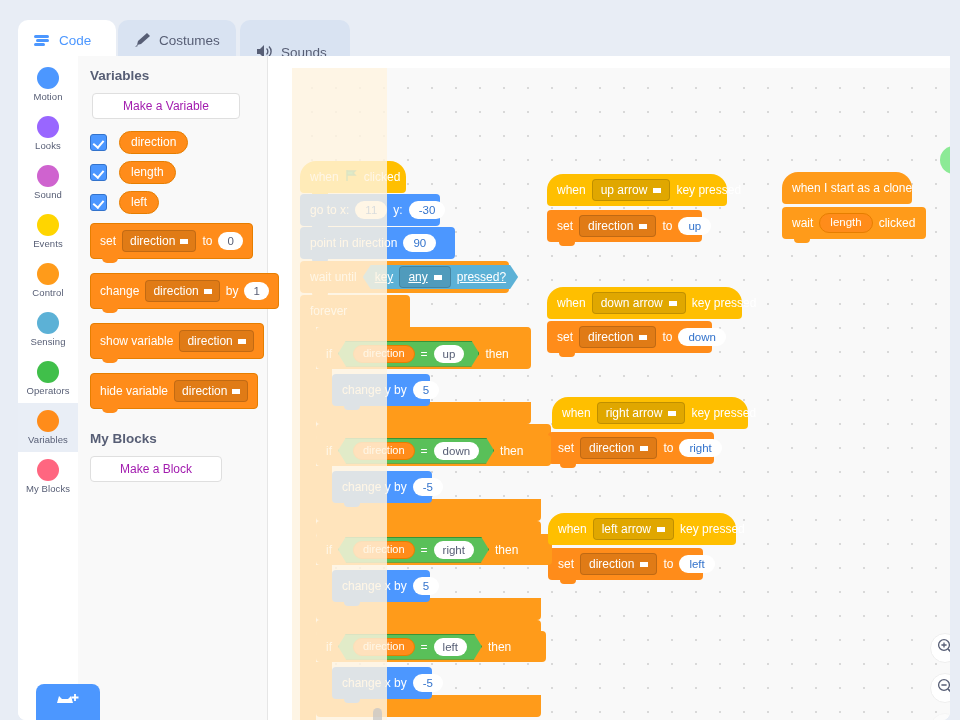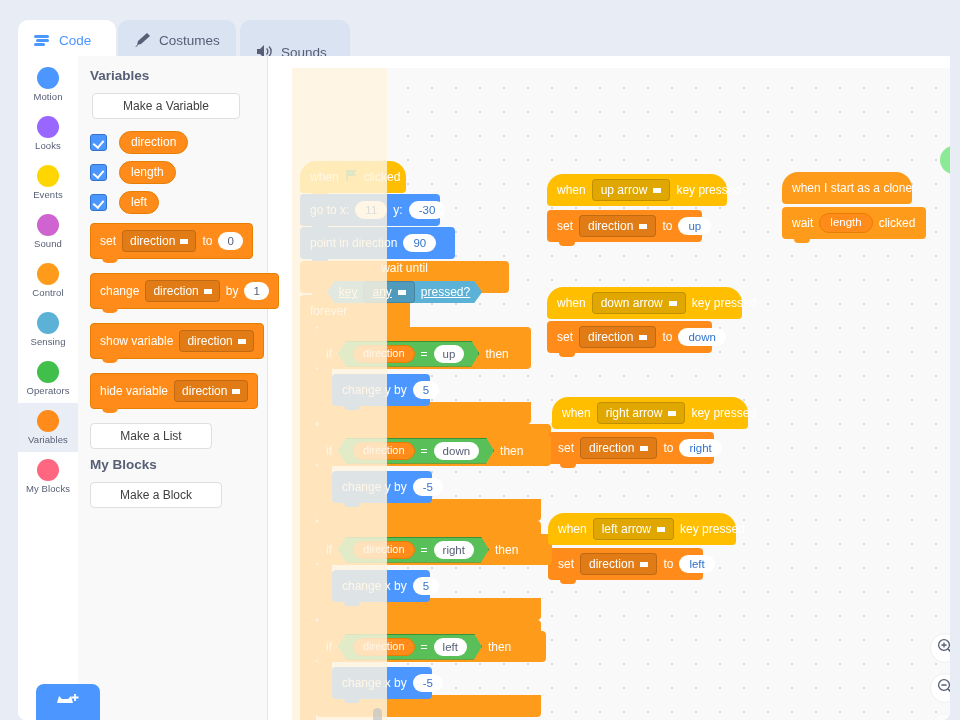--- a/index.html
+++ b/index.html
@@ -33,21 +33,21 @@
   .cat .dot { width:22px; height:22px; border-radius:50%; }
   .cat .lbl { font-size:9.5px; color:#575e75; margin-top:2px; letter-spacing:.1px; }
 
   
   .palette { position:absolute; left:60px; top:0; width:190px; height:664px;
              background:#f9f9f9; z-index:5; padding:12px 0 0 10px;
              border-right:1px solid #e6e6e6; }
   .pal-h { font-size:13.5px; font-weight:bold; color:#575e75; margin:0 0 10px 2px; }
   .pal-btn { display:flex; align-items:center; justify-content:center;
              width:148px; height:26px; background:#fff; border:1px solid #dfdfdf;
-             border-radius:4px; font-size:12px; color:#404040; cursor:pointer;
+             border-radius:4px; font-size:12px; color:#a21caf; cursor:pointer;
              margin:0 0 8px 4px; }
   .varow { display:flex; align-items:center; height:30px; margin-left:2px; }
   .cb { width:17px; height:17px; border-radius:3px; border:1px solid #c8c8c8;
         background:#fff; margin-right:12px; cursor:pointer; position:relative; flex:none; }
   .cb.on { background:#4c97ff; border-color:#3373cc; }
   .cb.on:after { content:""; position:absolute; left:4px; top:3px; width:5px; height:8px;
         border:2px solid #fff; border-top:0; border-left:0; transform:rotate(40deg); }
   .reporter { background:#ff8c1a; border:1px solid #e67e00; color:#fff;
         border-radius:14px; padding:4px 11px 5px; font-size:12px; line-height:1;
         display:inline-block; cursor:pointer; }
@@ -148,26 +148,26 @@
     <div class="cats">
       <div class="cat">
         <span class="dot" style="background:#4c97ff"></span>
         <span class="lbl">Motion</span>
       </div>
       <div class="cat">
         <span class="dot" style="background:#9966ff"></span>
         <span class="lbl">Looks</span>
       </div>
       <div class="cat">
+        <span class="dot" style="background:#cf63cf"></span>
+        <span class="lbl">Sound</span>
+      </div>
+      <div class="cat">
         <span class="dot" style="background:#ffd500"></span>
         <span class="lbl">Events</span>
-      </div>
-      <div class="cat">
-        <span class="dot" style="background:#cf63cf"></span>
-        <span class="lbl">Sound</span>
       </div>
       <div class="cat">
         <span class="dot" style="background:#ff9b1a"></span>
         <span class="lbl">Control</span>
       </div>
       <div class="cat">
         <span class="dot" style="background:#5cb1d6"></span>
         <span class="lbl">Sensing</span>
       </div>
       <div class="cat">
@@ -233,21 +233,20 @@
       </div>
 
       <div class="palblk">
         <span>hide variable</span>
         <span class="drop">
           <span>direction</span>
           <i class="caret"></i>
         </span>
       </div>
 
-      <div class="pal-btn" style="width:122px;margin-left:2px">Make a List</div>
 
       <div class="pal-h2">My Blocks</div>
 
       <div class="pal-btn" style="width:132px;margin-left:2px">Make a Block</div>
     </div>
 
     <div class="canvas">
 
       <div>
 
@@ -266,21 +265,21 @@
           <span class="inp">11</span>
           <span>y:</span>
           <span class="inp">-30</span>
         </div>
 
         <div class="blk motion notch" style="left:8px; top:159px; width:155px; z-index:6;">
           <span>point in direction</span>
           <span class="inp">90</span>
         </div>
 
-        <div class="blk control notch" style="left:8px; top:193px; width:209px; z-index:6;flex-direction:column;">
+        <div class="blk control notch" style="left:8px; top:193px; width:209px; z-index:6;">
           <span>wait until</span>
           <span style="display:inline-flex;align-items:center;gap:6px;background:#5cb1d6;height:24px;padding:0 12px;
                        clip-path:polygon(8px 0,calc(100% - 8px) 0,100% 50%,calc(100% - 8px) 100%,8px 100%,0 50%);text-decoration:underline;">
             <span>key</span>
             <span class="dd">
               <span>any</span>
               <i class="caret"></i>
             </span>
             <span>pressed?</span>
           </span>

